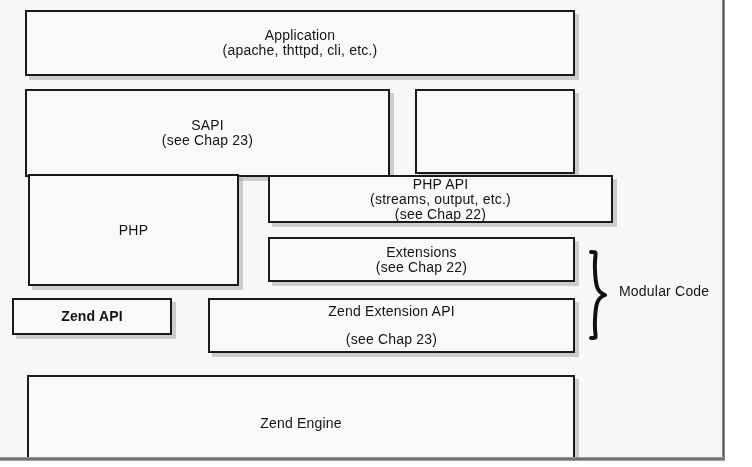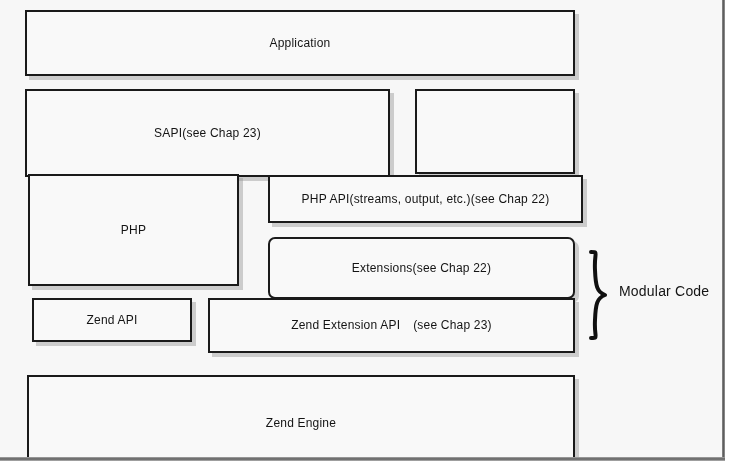--- a/index.html
+++ b/index.html
@@ -51,26 +51,26 @@
     background: #ffffff;
   }
 
   .box {
     position: absolute;
     box-sizing: border-box;
     background: #f9f9f9;
     border: 2px solid #1a1a1a;
     box-shadow: 4px 4px 0 0 rgba(150,150,150,0.45);
     display: flex;
-    flex-direction: row;
+    flex-direction: column;
     align-items: center;
     justify-content: center;
     text-align: center;
     color: #141414;
-    font-size: 12px;
+    font-size: 14px;
     line-height: 15px;
     letter-spacing: 0.2px;
   }
   .box .ln {
     display: block;
     white-space: nowrap;
   }
 
   
   #brace {
@@ -93,39 +93,40 @@
   }
 </style>
 </head>
 <body>
 
 <div id="canvas">
 
   <div id="boxes-layer">
       <div class="box" style="left: 25px; top: 10px; width: 550px; height: 66px;">
         <span class="ln">Application</span>
+        <span class="ln">(apache, thttpd, cli, etc.)</span>
       </div>
       <div class="box" style="left: 25px; top: 89px; width: 365px; height: 88px;">
         <span class="ln">SAPI</span>
         <span class="ln">(see Chap 23)</span>
       </div>
       <div class="box" style="left: 415px; top: 89px; width: 160px; height: 85px;"></div>
       <div class="box" style="left: 28px; top: 174px; width: 211px; height: 112px;">
         <span class="ln">PHP</span>
       </div>
-      <div class="box" style="left: 268px; top: 175px; width: 315px; height: 48px;">
+      <div class="box" style="left: 268px; top: 175px; width: 345px; height: 48px;">
         <span class="ln">PHP API</span>
         <span class="ln">(streams, output, etc.)</span>
         <span class="ln">(see Chap 22)</span>
       </div>
-      <div class="box" style="left: 268px; top: 237px; width: 307px; height: 62px; border-radius: 7px;">
+      <div class="box" style="left: 268px; top: 237px; width: 307px; height: 45px;">
         <span class="ln">Extensions</span>
         <span class="ln">(see Chap 22)</span>
       </div>
-      <div class="box" style="left: 32px; top: 298px; width: 160px; height: 44px;">
+      <div class="box" style="left: 12px; top: 298px; width: 160px; height: 37px; font-weight: bold;">
         <span class="ln">Zend API</span>
       </div>
       <div class="box" style="left: 208px; top: 298px; width: 367px; height: 55px; gap: 13px;">
         <span class="ln">Zend Extension API</span>
         <span class="ln">(see Chap 23)</span>
       </div>
       <div class="box" style="left: 27px; top: 375px; width: 548px; height: 96px;">
         <span class="ln">Zend Engine</span>
       </div>
     </div>

